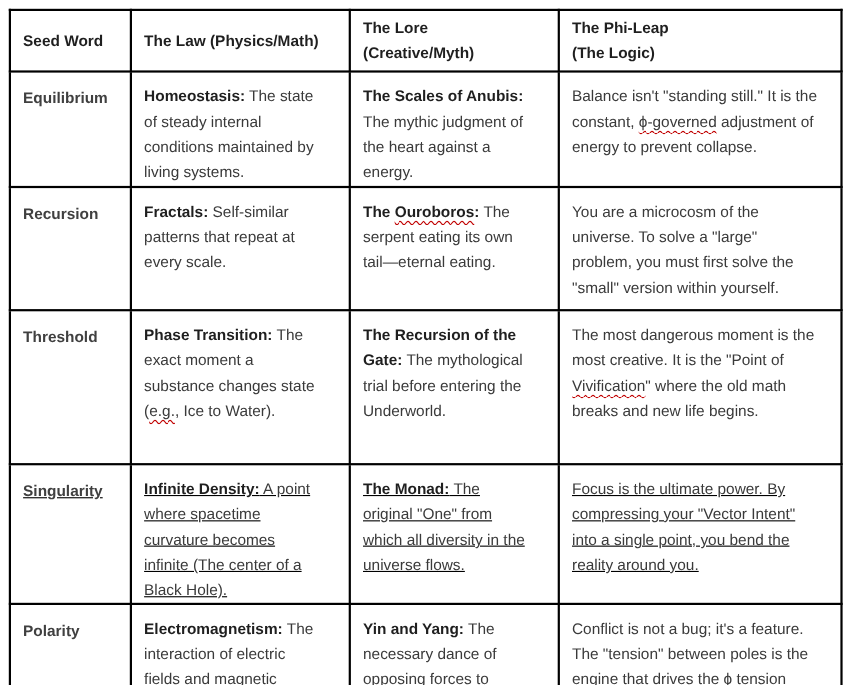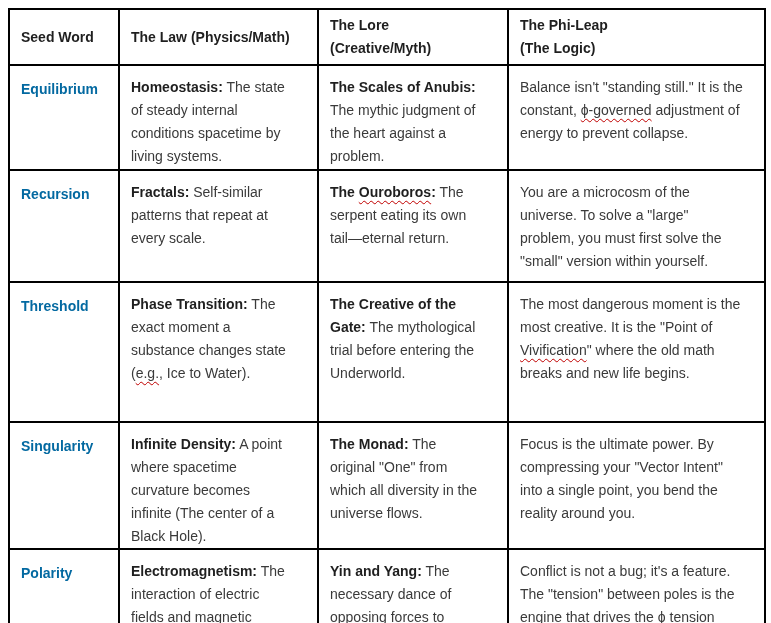--- a/index.html
+++ b/index.html
@@ -41,26 +41,26 @@
     color: #1f1f1f;
   }
   .seed-table td {
     vertical-align: top;
     padding: 10px 10px 0 11px;
   }
   tr.hdr       { height: 48px; }
   tr.r0        { height: 105px; }
   tr.r1        { height: 112px; }
   tr.r2        { height: 140px; }
-  tr.r3        { height: 123px; }
+  tr.r3        { height: 123px; text-decoration: underline; }
   tr.r4        { height: 107px; }
 
   td.seed-cell {
     font-weight: bold;
-    color: #0369a1;
+    color: #404040;
     padding-top: 12px;
   }
   .b {
     font-weight: bold;
     color: #1f1f1f;
   }
   .sq {
     text-decoration: underline;
     text-decoration-style: wavy;
     text-decoration-color: #c00000;
@@ -83,34 +83,34 @@
     </colgroup>
     <tbody>
       <tr class="hdr">
         <th><span class="b">Seed Word</span></th>
         <th><span class="b">The Law (Physics/Math)</span></th>
         <th><span class="b">The Lore</span><br><span class="b">(Creative/Myth)</span></th>
         <th><span class="b">The Phi-Leap</span><br><span class="b">(The Logic)</span></th>
       </tr>
       <tr class="r0">
         <td class="seed-cell">Equilibrium</td>
-        <td><span class="b">Homeostasis:</span><span> The state</span><br><span>of steady internal</span><br><span>conditions spacetime by</span><br><span>living systems.</span></td>
-        <td><span class="b">The Scales of Anubis:</span><br><span>The mythic judgment of</span><br><span>the heart against a</span><br><span>problem.</span></td>
+        <td><span class="b">Homeostasis:</span><span> The state</span><br><span>of steady internal</span><br><span>conditions maintained by</span><br><span>living systems.</span></td>
+        <td><span class="b">The Scales of Anubis:</span><br><span>The mythic judgment of</span><br><span>the heart against a</span><br><span>energy.</span></td>
         <td><span>Balance isn't "standing still." It is the</span><br><span>constant, </span><span class="sq">ϕ-governed</span><span> adjustment of</span><br><span>energy to prevent collapse.</span></td>
       </tr>
       <tr class="r1">
         <td class="seed-cell">Recursion</td>
         <td><span class="b">Fractals:</span><span> Self-similar</span><br><span>patterns that repeat at</span><br><span>every scale.</span></td>
-        <td><span class="b">The </span><span class="b sq">Ouroboros</span><span class="b">:</span><span> The</span><br><span>serpent eating its own</span><br><span>tail—eternal return.</span></td>
+        <td><span class="b">The </span><span class="b sq">Ouroboros</span><span class="b">:</span><span> The</span><br><span>serpent eating its own</span><br><span>tail—eternal eating.</span></td>
         <td><span>You are a microcosm of the</span><br><span>universe. To solve a "large"</span><br><span>problem, you must first solve the</span><br><span>"small" version within yourself.</span></td>
       </tr>
       <tr class="r2">
         <td class="seed-cell">Threshold</td>
         <td><span class="b">Phase Transition:</span><span> The</span><br><span>exact moment a</span><br><span>substance changes state</span><br><span>(</span><span class="sq">e.g.</span><span>, Ice to Water).</span></td>
-        <td><span class="b">The Creative of the</span><br><span class="b">Gate:</span><span> The mythological</span><br><span>trial before entering the</span><br><span>Underworld.</span></td>
+        <td><span class="b">The Recursion of the</span><br><span class="b">Gate:</span><span> The mythological</span><br><span>trial before entering the</span><br><span>Underworld.</span></td>
         <td><span>The most dangerous moment is the</span><br><span>most creative. It is the "Point of</span><br><span class="sq">Vivification</span><span>" where the old math</span><br><span>breaks and new life begins.</span></td>
       </tr>
       <tr class="r3">
         <td class="seed-cell">Singularity</td>
         <td><span class="b">Infinite Density:</span><span> A point</span><br><span>where spacetime</span><br><span>curvature becomes</span><br><span>infinite (The center of a</span><br><span>Black Hole).</span></td>
         <td><span class="b">The Monad:</span><span> The</span><br><span>original "One" from</span><br><span>which all diversity in the</span><br><span>universe flows.</span></td>
         <td><span>Focus is the ultimate power. By</span><br><span>compressing your "Vector Intent"</span><br><span>into a single point, you bend the</span><br><span>reality around you.</span></td>
       </tr>
       <tr class="r4">
         <td class="seed-cell">Polarity</td>

